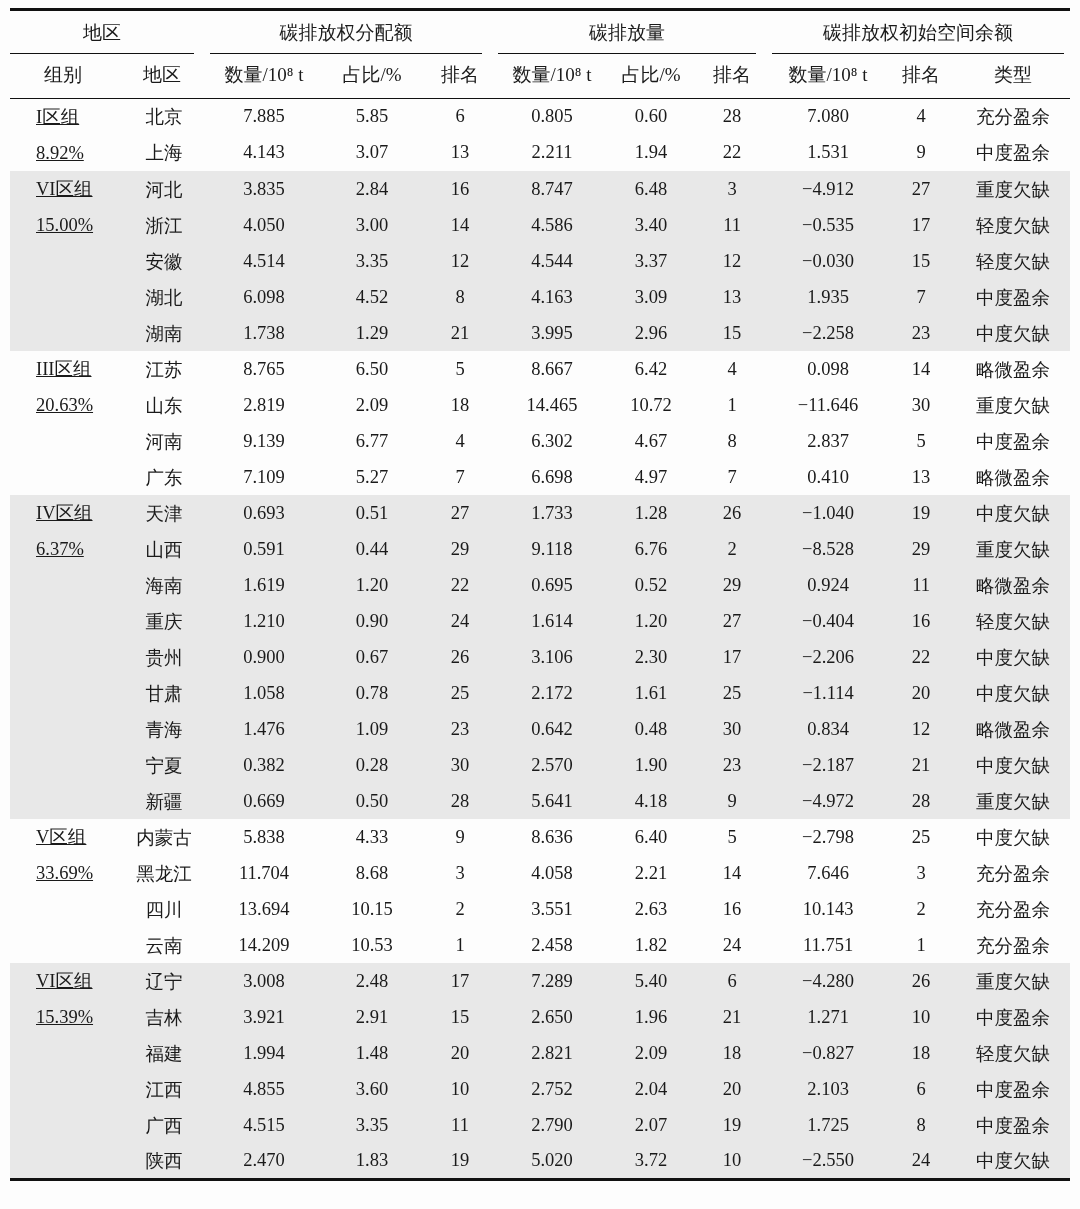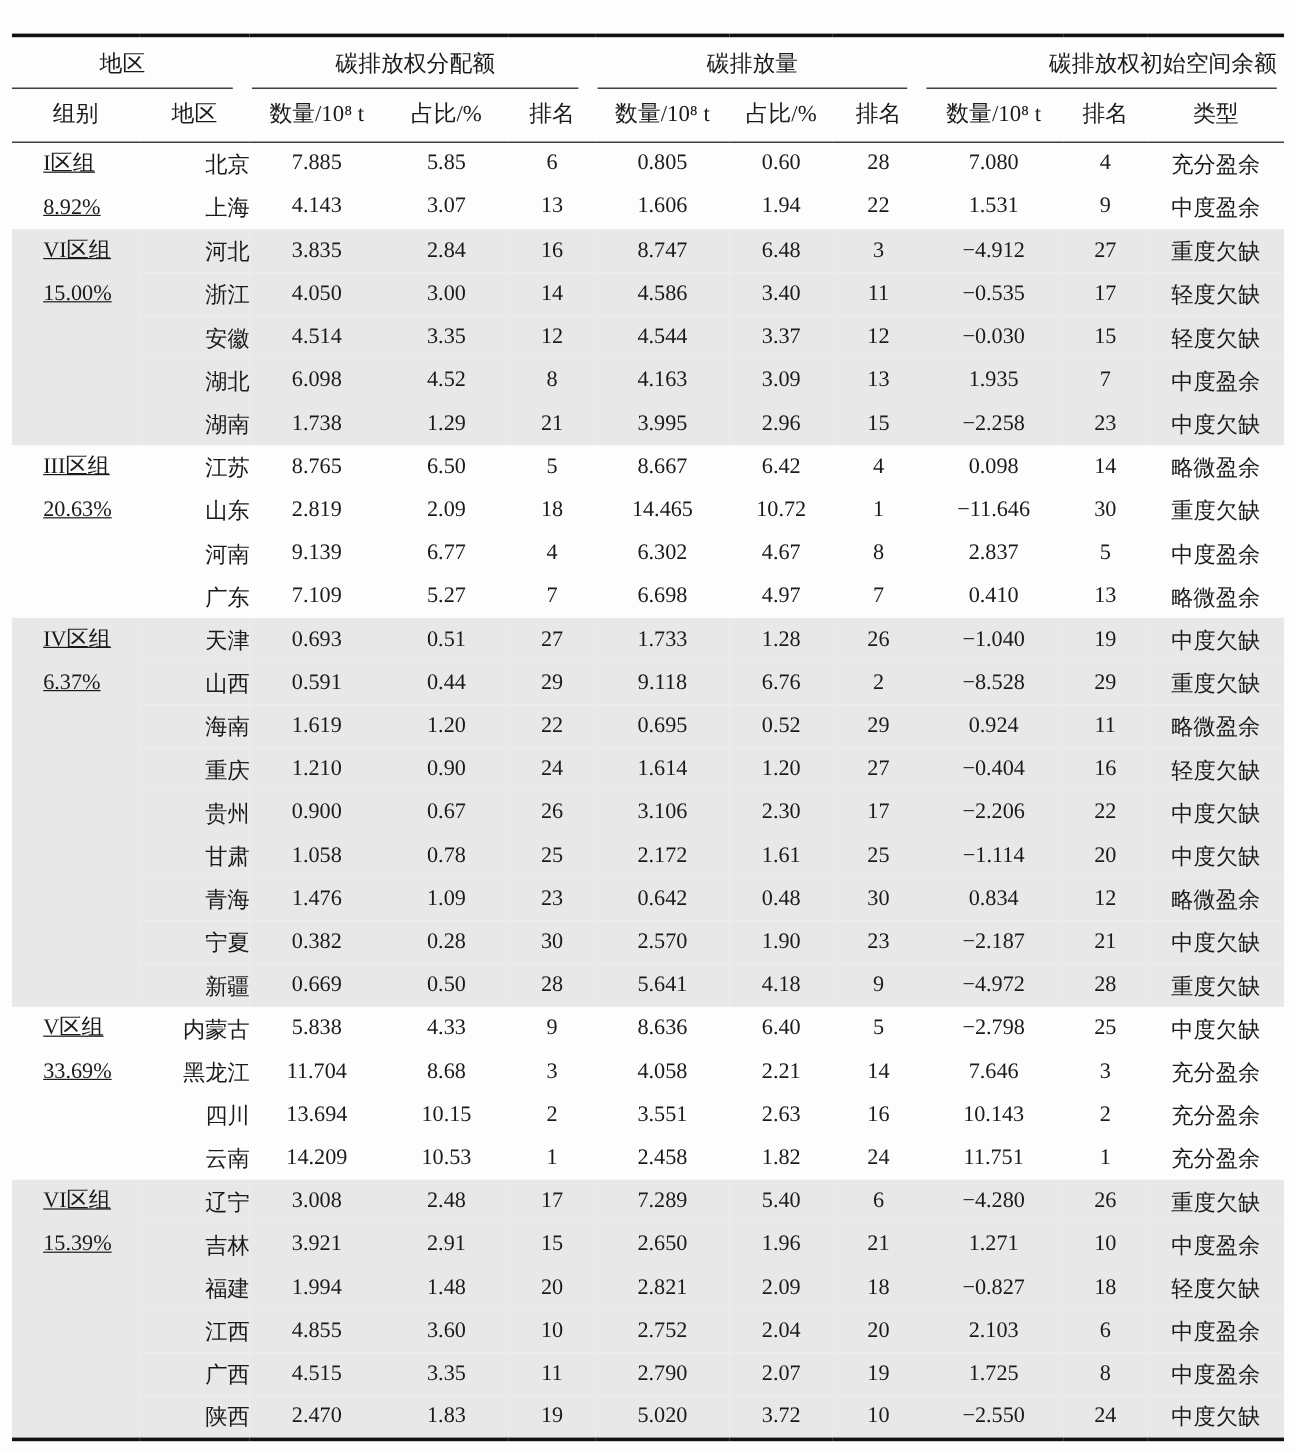--- a/index.html
+++ b/index.html
@@ -15,38 +15,37 @@
     background: #fdfdfd;
     padding: 8px 10px 0 10px;
     overflow: hidden;
   }
   table.carbon-table {
     width: 1060px;
     border-collapse: collapse;
     table-layout: fixed;
     border-top: 3.5px solid #111;
     border-bottom: 3.5px solid #111;
-    margin-top: 20px;
   }
   
   thead th {
     font-weight: normal;
     font-size: 19px;
     text-align: center;
     padding: 0;
   }
   tr.top-row th { padding-top: 9px; }
   .grp-line {
     display: block;
     padding-bottom: 7px;
     border-bottom: 1.6px solid #111;
     margin: 0 14px 0 2px;
   }
   tr.top-row th:first-child .grp-line { margin-left: 0; }
-  tr.top-row th:last-child  .grp-line { margin-right: 6px; text-align: right; }
+  tr.top-row th:last-child  .grp-line { margin-right: 6px; }
   tr.sub-row th {
     padding: 8px 0 10px 0;
     border-bottom: 1.6px solid #111;
   }
   tr.sub-row th.h-group { }
   
   tbody tr { height: 36px; }
   tbody td {
     font-size: 18.5px;
     text-align: center;
@@ -58,21 +57,21 @@
     vertical-align: top;
     padding-left: 26px;
     text-decoration: underline;
   }
   td.group-cell div {
     height: 36px;
     line-height: 36px;
     white-space: nowrap;
   }
   td.province-cell {
-    text-align: right;
+    text-align: center;
     padding-left: 4px;
   }
   tr.shaded td { background: #e8e8e8; }
 </style>
 </head>
 <body>
 
 <div class="page">
   <table class="carbon-table">
     <colgroup>
@@ -132,21 +131,21 @@
           <td>28</td>
           <td>7.080</td>
           <td>4</td>
           <td>充分盈余</td>
         </tr>
         <tr>
           <td class="province-cell">上海</td>
           <td>4.143</td>
           <td>3.07</td>
           <td>13</td>
-          <td>1.606</td>
+          <td>2.211</td>
           <td>1.94</td>
           <td>22</td>
           <td>1.531</td>
           <td>9</td>
           <td>中度盈余</td>
         </tr>
         <tr class="shaded">
           <td rowspan="5" class="group-cell">
             <div>VI区组</div>
             <div>15.00%</div>

